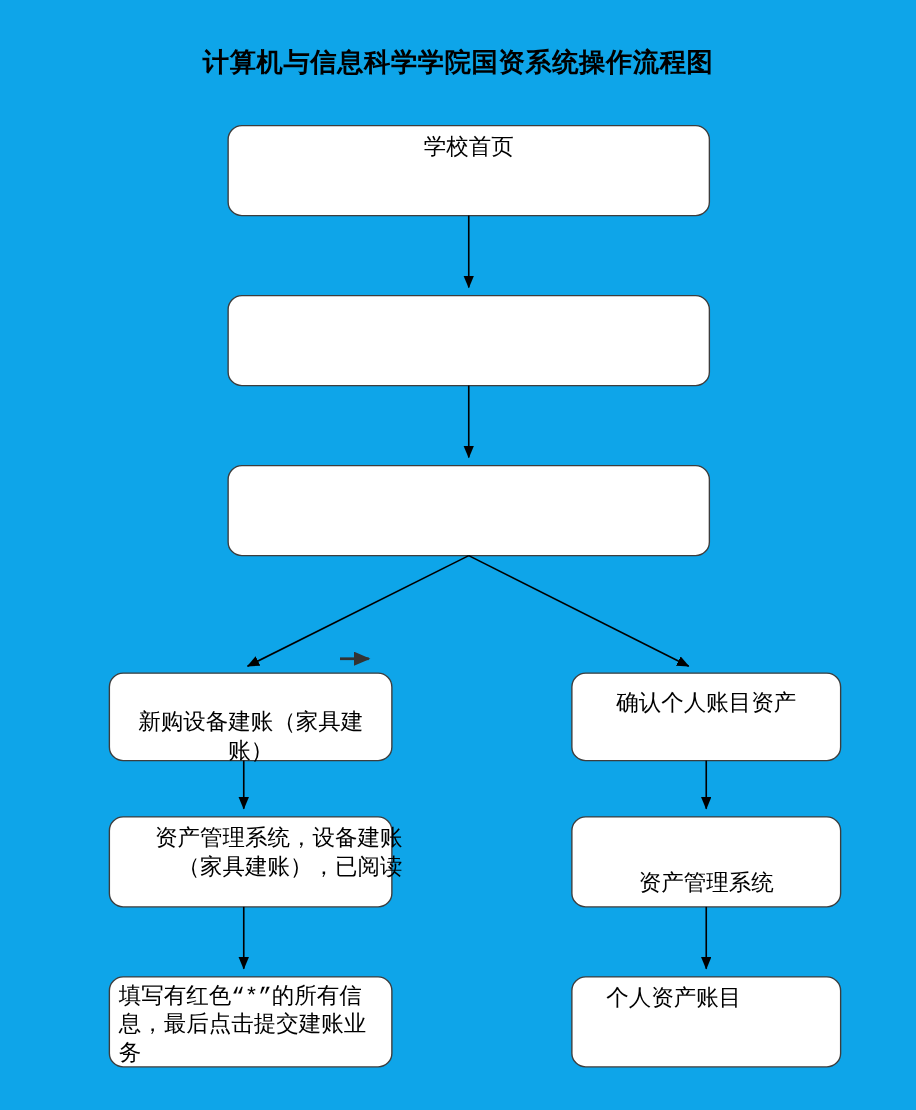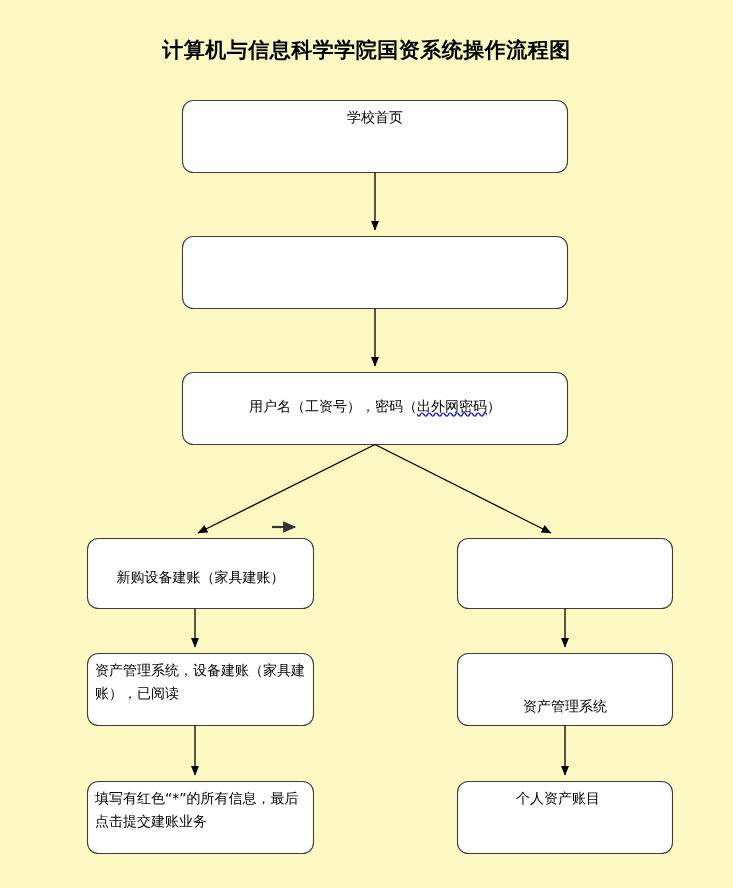--- a/index.html
+++ b/index.html
@@ -12,21 +12,21 @@
     width: 733px;
     height: 888px;
     overflow: hidden;
     font-family: "DejaVu Sans", "Liberation Sans", sans-serif;
     color: #000000;
   }
   #page {
     position: relative;
     width: 733px;
     height: 888px;
-    background: #fef9c3;
+    background: #0ea5e9;
   }
   .doc-title {
     position: absolute;
     left: 0;
     top: 36px;
     width: 733px;
     text-align: center;
     font-family: "DejaVu Serif", "Liberation Serif", serif;
     font-size: 21px;
     font-weight: bold;
@@ -52,21 +52,21 @@
     fill: none;
   }
   .stray-arrow {
     stroke: #333333;
     stroke-width: 2.2;
     fill: none;
   }
   .node-text {
     position: absolute;
     font-family: "DejaVu Sans", "Liberation Sans", sans-serif;
-    font-size: 14px;
+    font-size: 18px;
     line-height: 23px;
     color: #000000;
     box-sizing: border-box;
   }
   .node-text.centered {
     text-align: center;
   }
   .node-text.lefted {
     text-align: left;
   }
@@ -115,26 +115,26 @@
 
     <line class="connector" x1="565" y1="608.5" x2="565" y2="647" marker-end="url(#arrowhead)"></line>
     <line class="connector" x1="565" y1="725.5" x2="565" y2="775" marker-end="url(#arrowhead)"></line>
 
     <line class="stray-arrow" x1="272" y1="527" x2="295" y2="527" marker-end="url(#arrowhead-thick)"></line>
   </svg>
 
   <div class="node-text centered" style="left:190px; top:106px; width:370px;">学校首页</div>
 
 
-  <div class="node-text centered" style="left:190px; top:395px; width:370px;"><span>用户名（工资号），密码（</span><span class="misspell">出外网密码</span><span>）</span></div>
 
   <div class="node-text centered" style="left:93px; top:551px; width:215px;margin-top:15px;">新购设备建账（家具建账）</div>
 
+  <div class="node-text centered" style="left:462px; top:551px; width:206px;">确认个人账目资产</div>
 
-  <div class="node-text lefted" style="left:95px; top:659px; width:212px;">资产管理系统，设备建账（家具建账），已阅读</div>
+  <div class="node-text lefted" style="left:110px; top:659px; width:212px;text-align:right;">资产管理系统，设备建账（家具建账），已阅读</div>
 
   <div class="node-text centered" style="left:462px; top:659px; width:206px;margin-top:36px;">资产管理系统</div>
 
-  <div class="node-text lefted" style="left:95px; top:787px; width:212px;">填写有红色“*”的所有信息，最后点击提交建账业务</div>
+  <div class="node-text lefted" style="left:95px; top:787px; width:212px;font-family:Liberation Mono, monospace;">填写有红色“*”的所有信息，最后点击提交建账业务</div>
 
-  <div class="node-text centered" style="left:455px; top:787px; width:206px;">个人资产账目</div>
+  <div class="node-text centered" style="left:436px; top:787px; width:206px;">个人资产账目</div>
 
 </div>
 
 </body></html>

